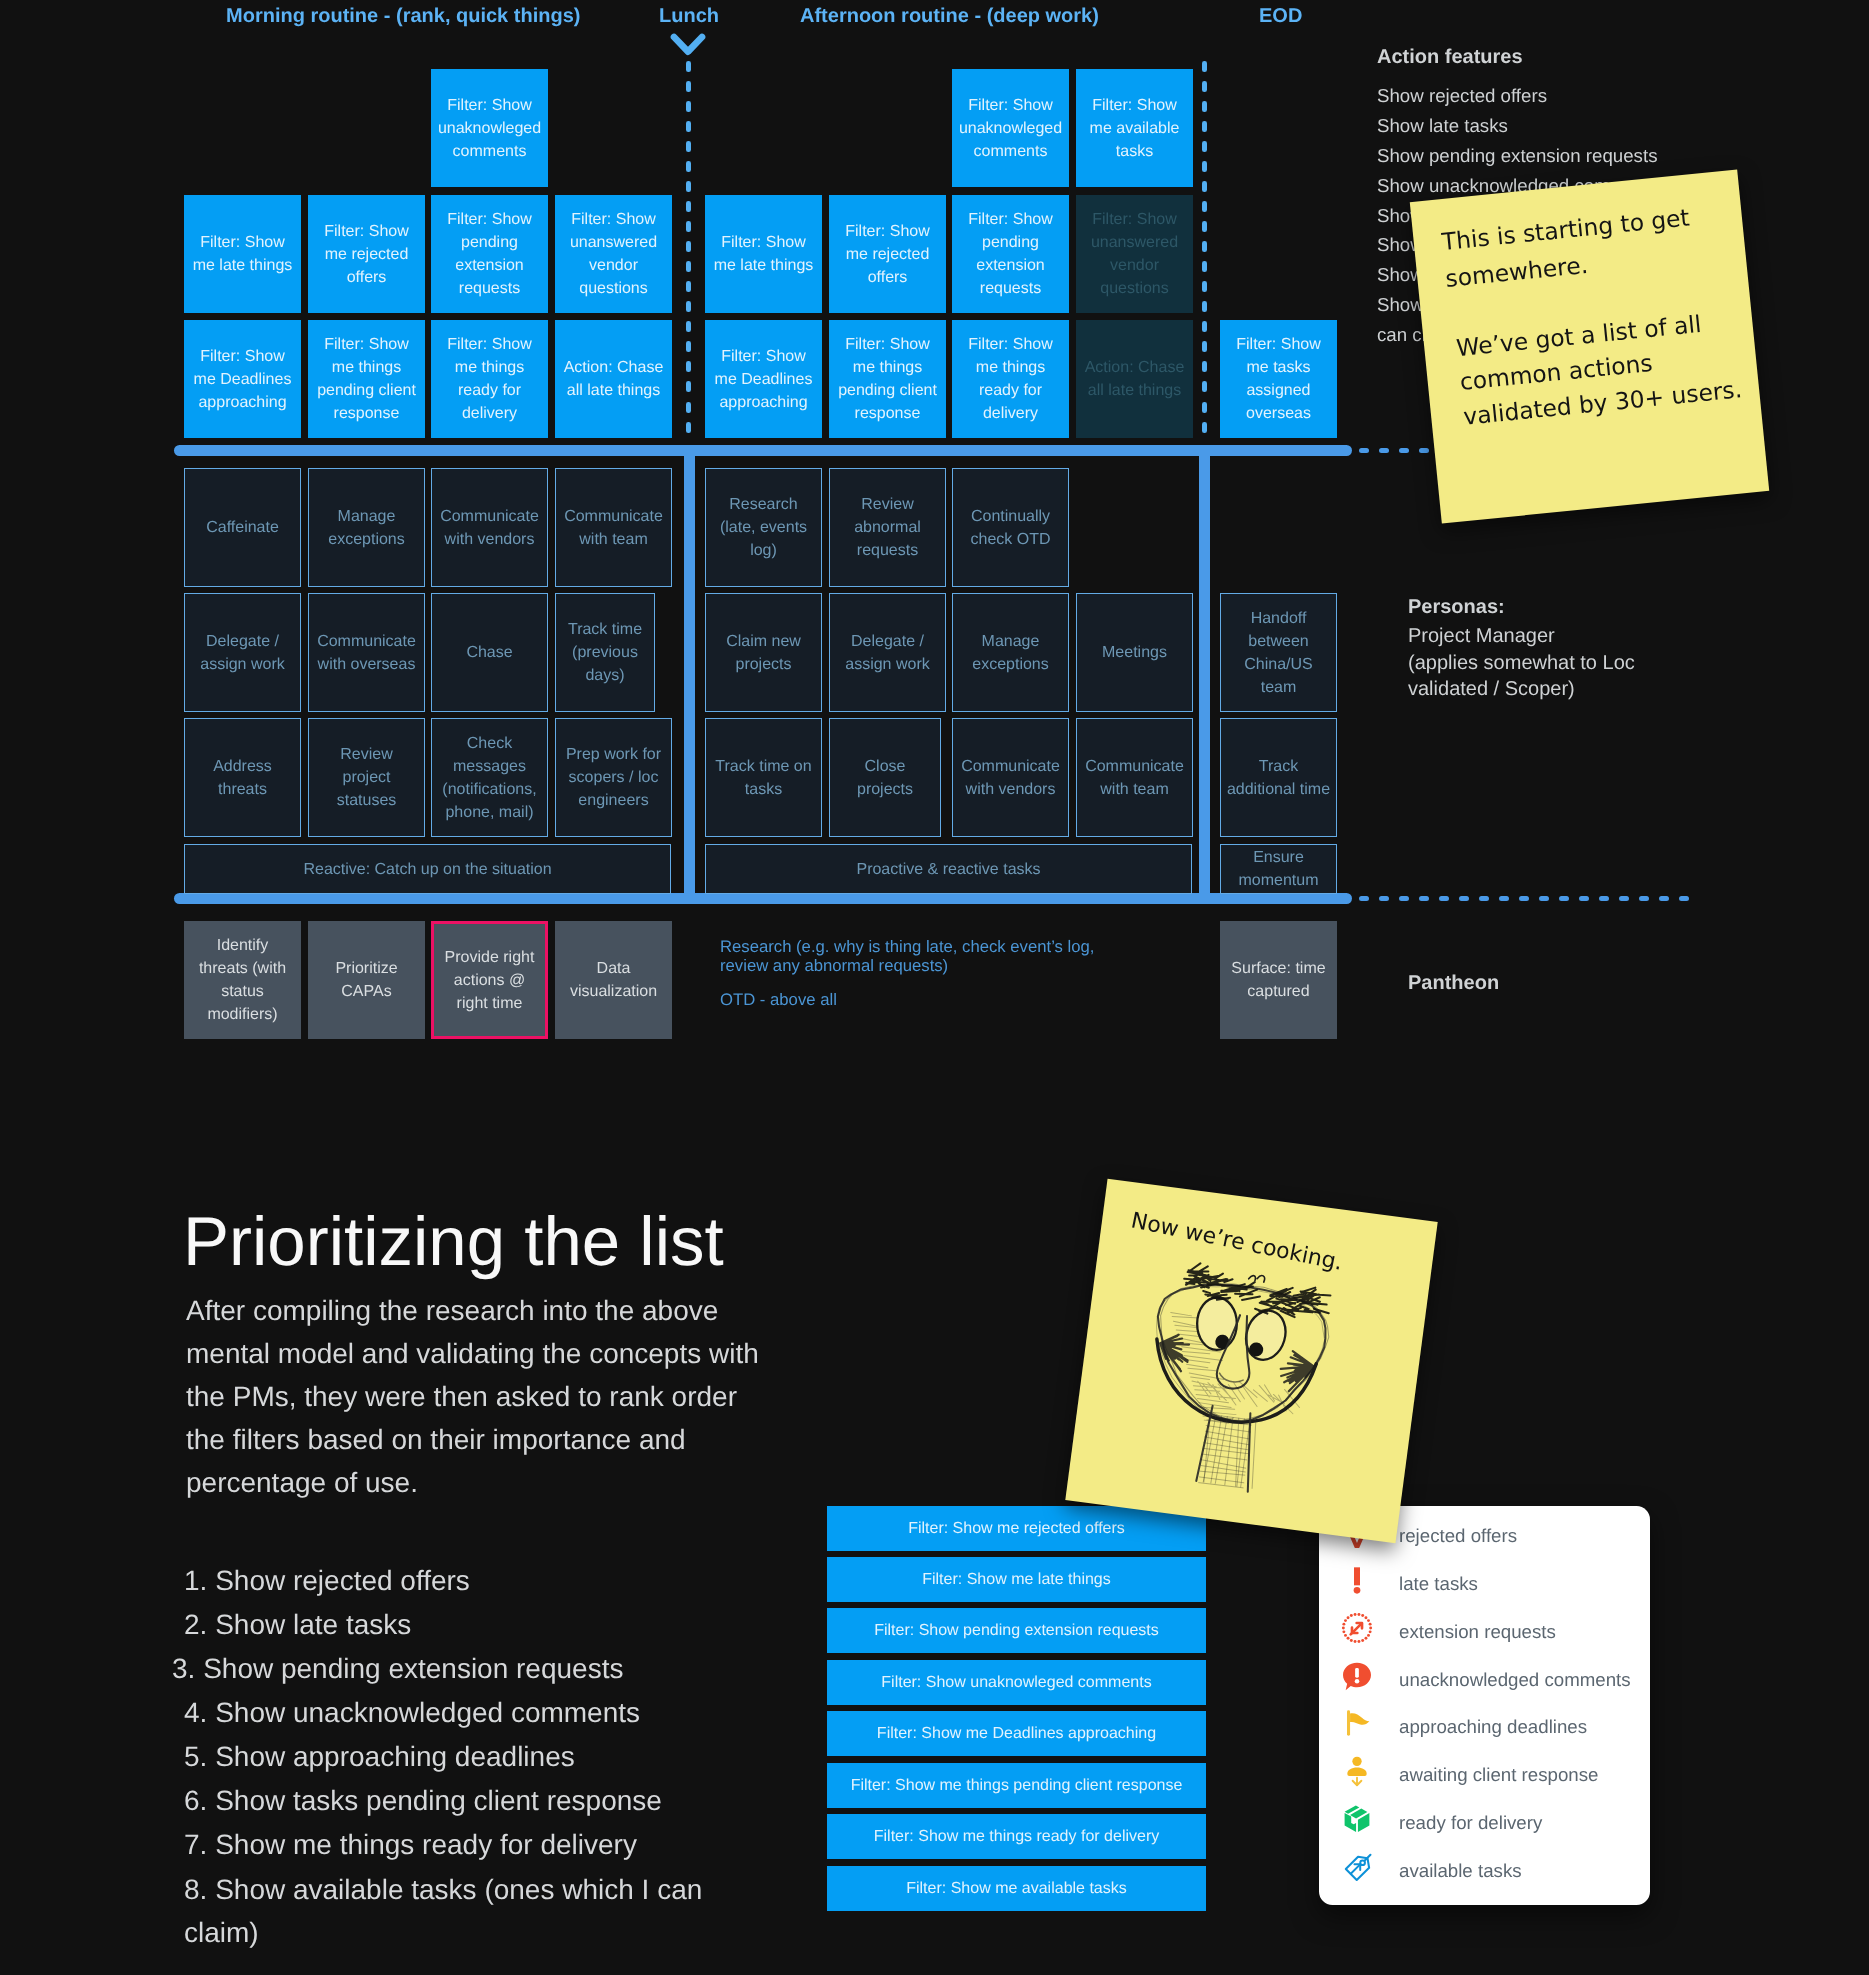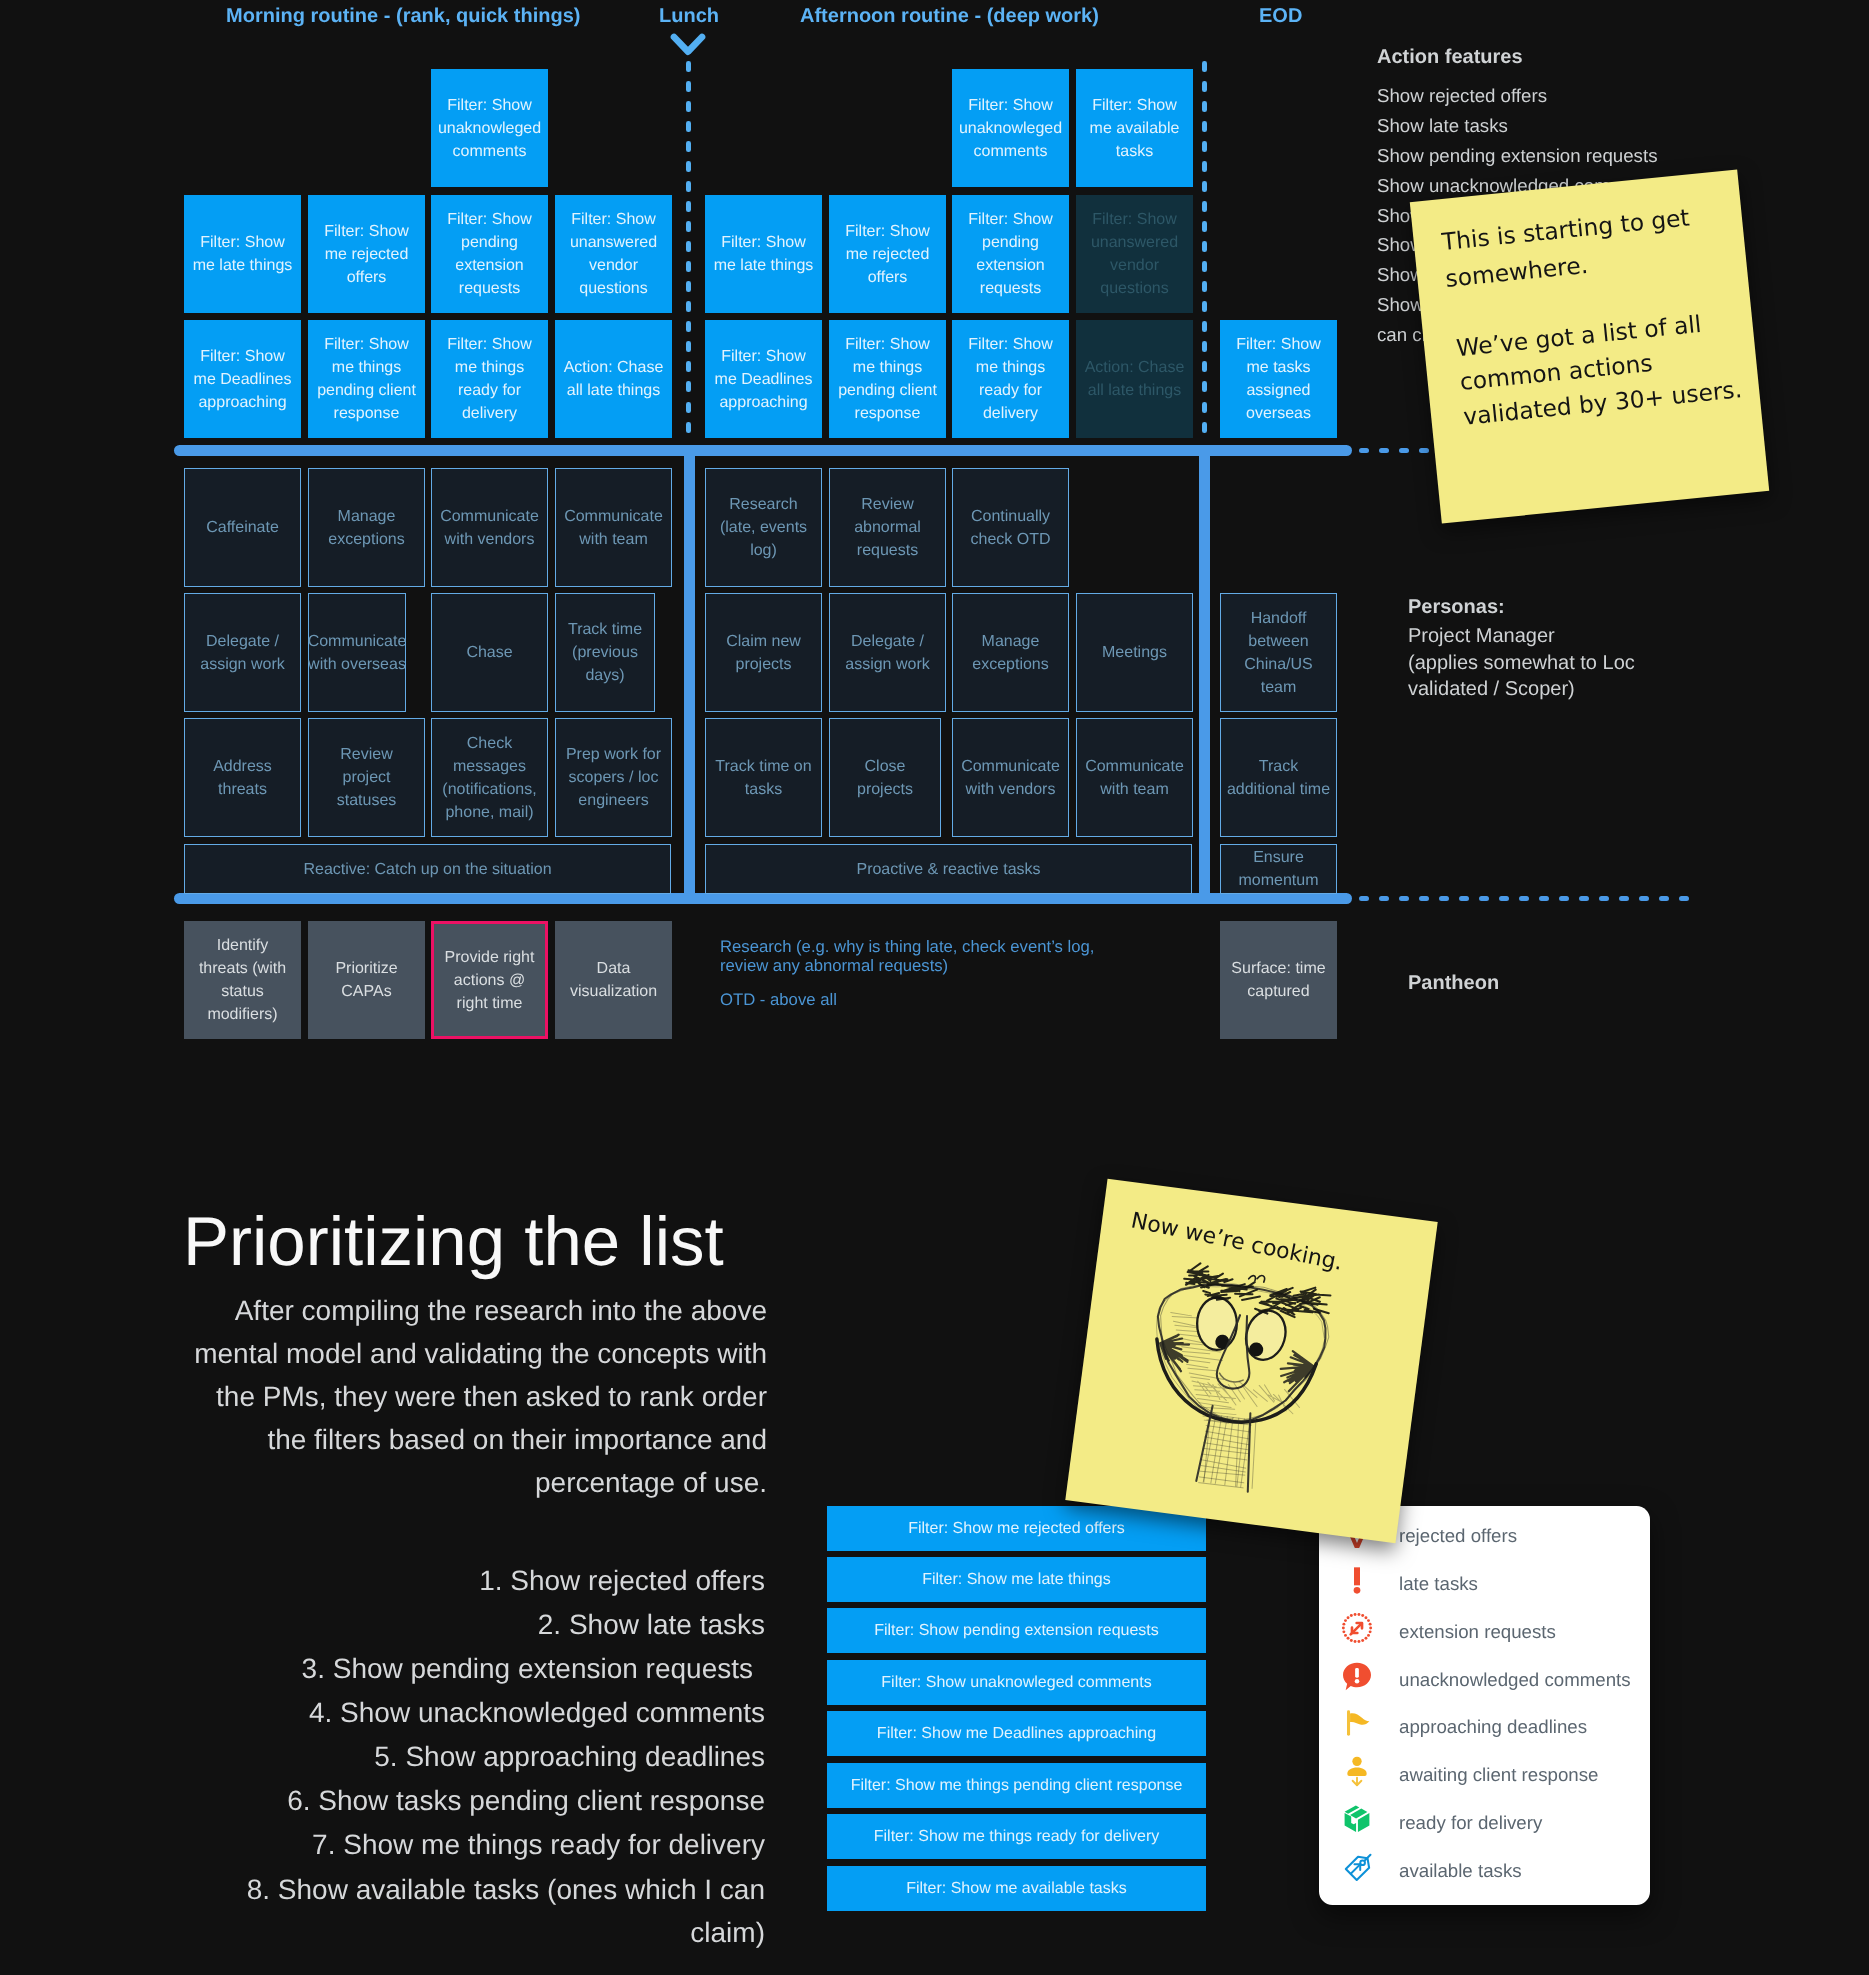--- a/index.html
+++ b/index.html
@@ -26,21 +26,21 @@
   .dash i{position:absolute;top:2.7px;width:10px;height:5.3px;background:#4a9ae8;border-radius:2.7px;}
   .vdash{position:absolute;width:4.7px;}
   .vdash i{position:absolute;left:0;width:4.7px;height:10.7px;background:#53aff2;border-radius:2.3px;}
   .bluetext{position:absolute;color:#4b95d4;font-size:16.7px;line-height:19.4px;}
   .boldlbl{position:absolute;color:#d0d3d5;font-weight:bold;font-size:20px;white-space:nowrap;}
   .plaintext{position:absolute;color:#cfd2d4;font-size:18.7px;line-height:27px;white-space:nowrap;}
   .note{position:absolute;background:#f3eb86;}
   .notetxt{position:absolute;color:#141414;font-size:23.4px;line-height:29px;white-space:nowrap;
            font-family:"DejaVu Sans",sans-serif;}
   .bigtitle{position:absolute;color:#f8f8f8;font-size:69px;font-weight:400;}
-  .para{position:absolute;color:#d6d8da;font-size:28px;line-height:43px;text-align:right;}
+  .para{position:absolute;color:#d6d8da;font-size:28px;line-height:43px;}
   .rfilter{position:absolute;background:#049ef4;color:#e2f3fe;font-size:16px;
            display:flex;align-items:center;justify-content:center;}
   .panel{position:absolute;background:#ffffff;border-radius:12px;}
   .leglbl{position:absolute;color:#5b6670;font-size:18.7px;line-height:27px;white-space:nowrap;}
   .ic{position:absolute;}
 </style>
 </head>
 <body>
 
 <div class="hdr" style="left:226px">Morning routine - (rank, quick things)</div>
@@ -152,21 +152,21 @@
     <i style="left:260px"></i>
     <i style="left:280px"></i>
     <i style="left:300px"></i>
     <i style="left:320px"></i>
   </div>
 <div class="tcard" style="left:184px;top:468px;width:117px;height:119px">Caffeinate</div>
 <div class="tcard" style="left:308px;top:468px;width:117px;height:119px">Manage exceptions</div>
 <div class="tcard" style="left:431px;top:468px;width:117px;height:119px">Communicate with vendors</div>
 <div class="tcard" style="left:555px;top:468px;width:117px;height:119px">Communicate with team</div>
 <div class="tcard" style="left:184px;top:593px;width:117px;height:119px">Delegate / assign work</div>
-<div class="tcard" style="left:308px;top:593px;width:98px;height:119px">Communicate with overseas</div>
+<div class="tcard" style="left:308px;top:593px;width:117px;height:119px">Communicate with overseas</div>
 <div class="tcard" style="left:431px;top:593px;width:117px;height:119px">Chase</div>
 <div class="tcard" style="left:555px;top:593px;width:100px;height:119px">Track time (previous days)</div>
 <div class="tcard" style="left:184px;top:718px;width:117px;height:119px">Address threats</div>
 <div class="tcard" style="left:308px;top:718px;width:117px;height:119px">Review project statuses</div>
 <div class="tcard" style="left:431px;top:718px;width:117px;height:119px">Check messages (notifications, phone, mail)</div>
 <div class="tcard" style="left:555px;top:718px;width:117px;height:119px">Prep work for scopers / loc engineers</div>
 <div class="tcard" style="left:705px;top:468px;width:117px;height:119px">Research (late, events log)</div>
 <div class="tcard" style="left:829px;top:468px;width:117px;height:119px">Review abnormal requests</div>
 <div class="tcard" style="left:952px;top:468px;width:117px;height:119px">Continually check OTD</div>
 <div class="tcard" style="left:705px;top:593px;width:117px;height:119px">Claim new projects</div>

